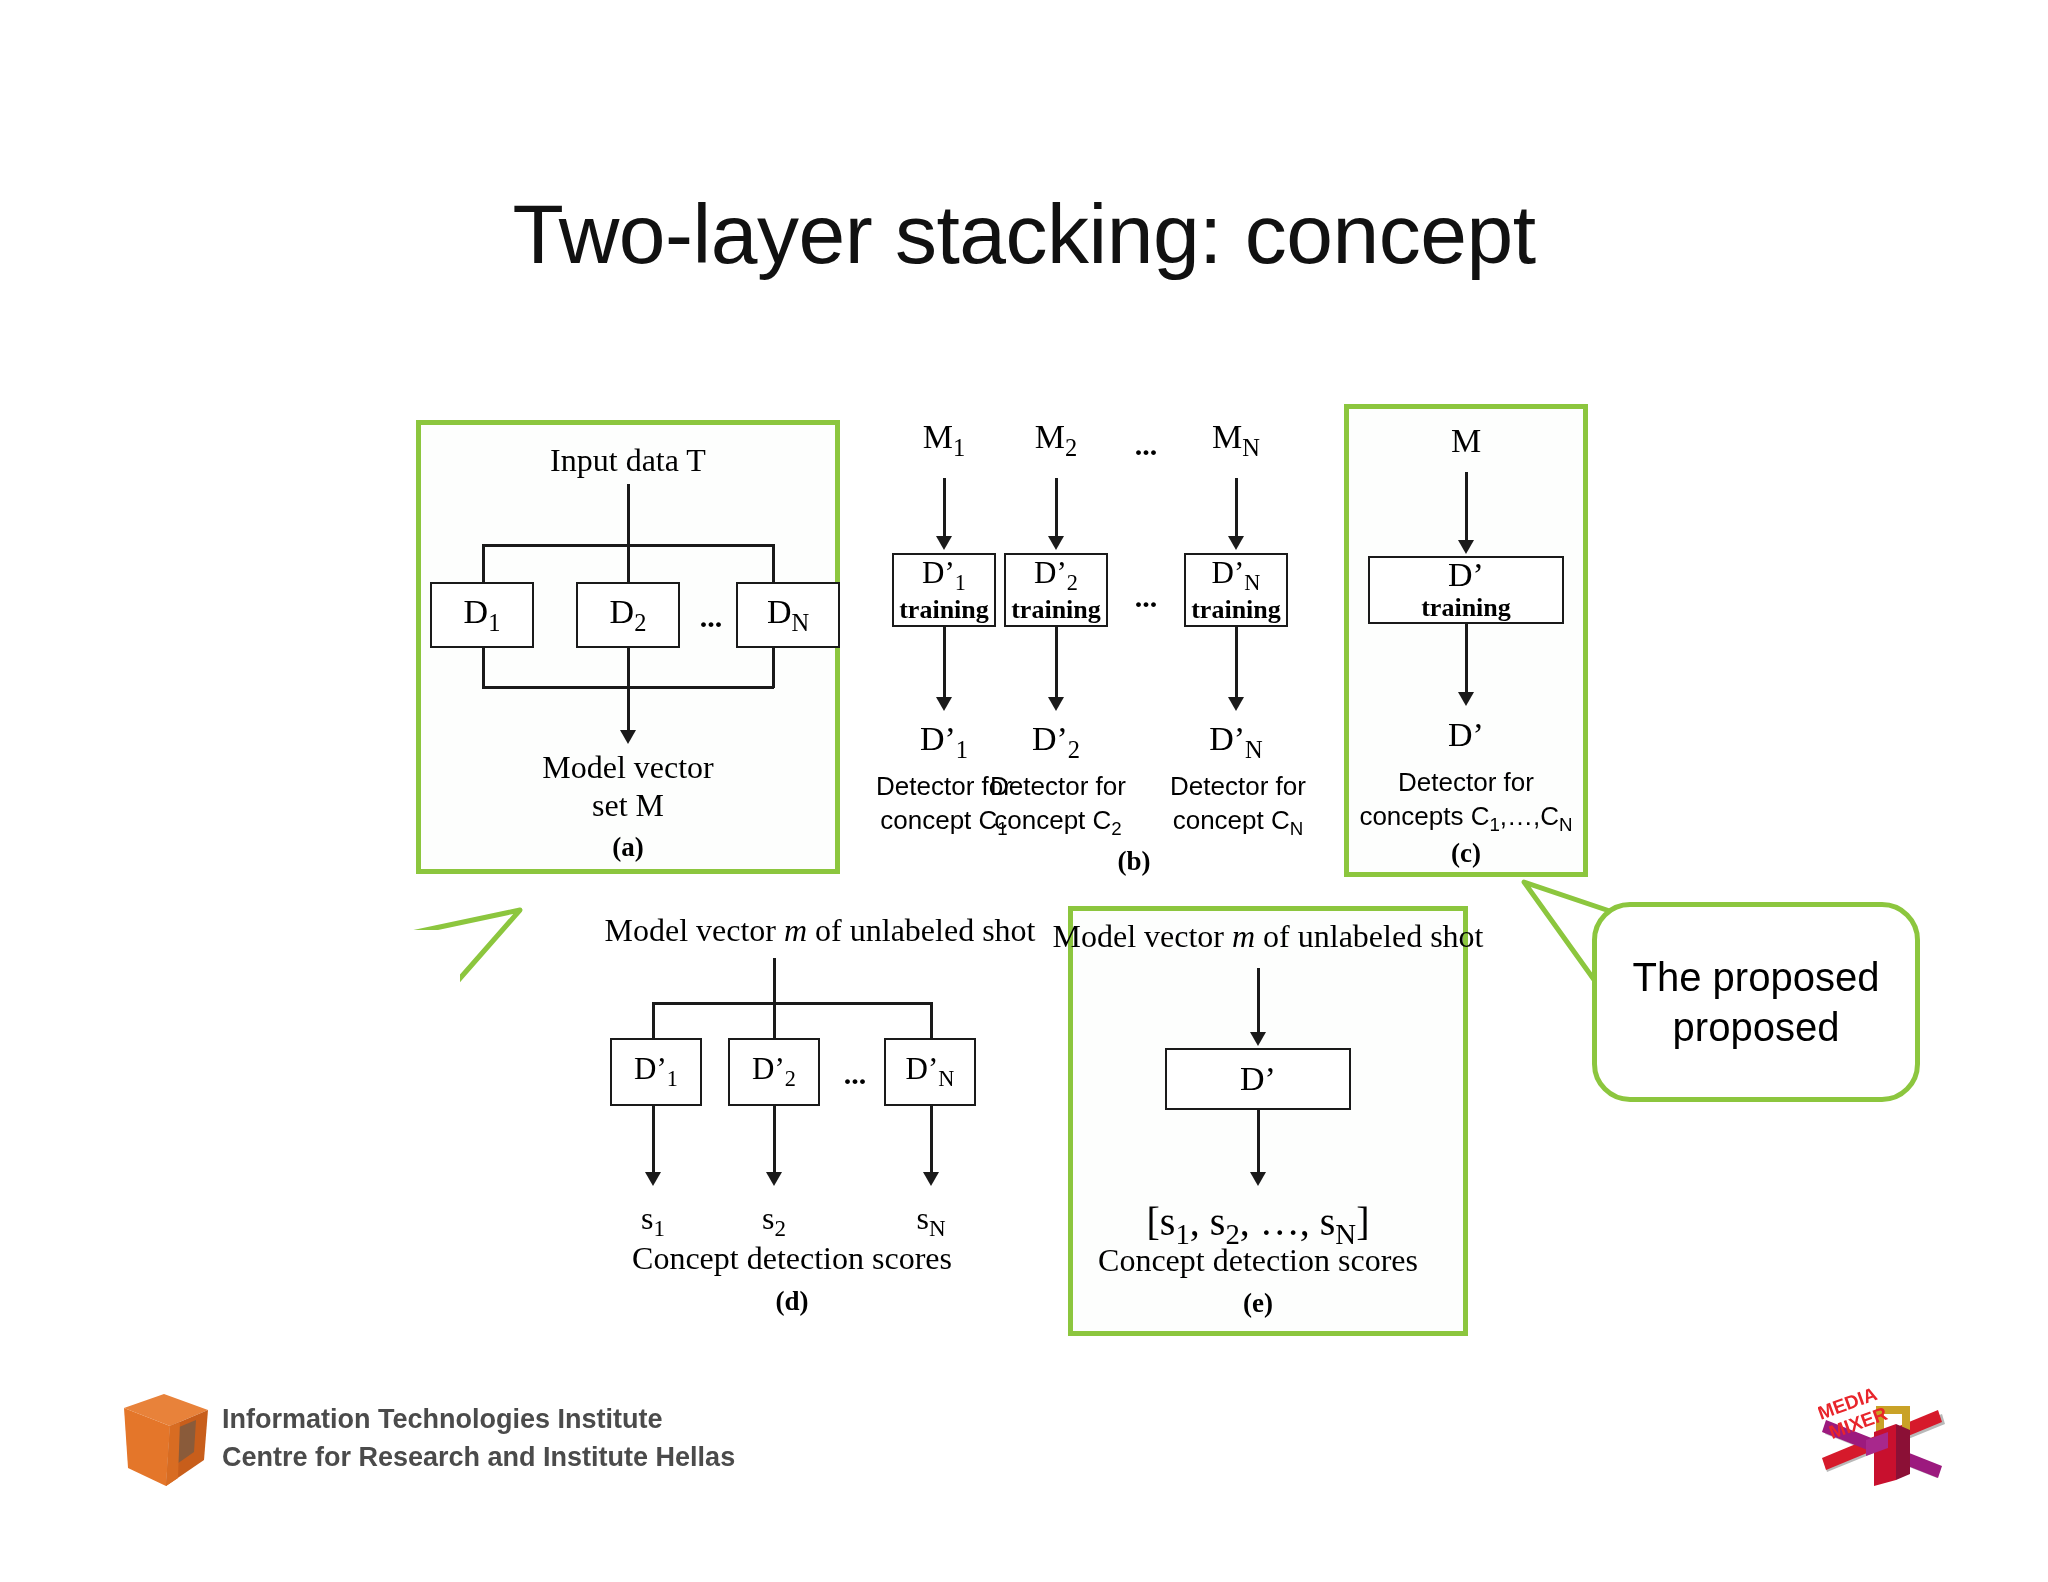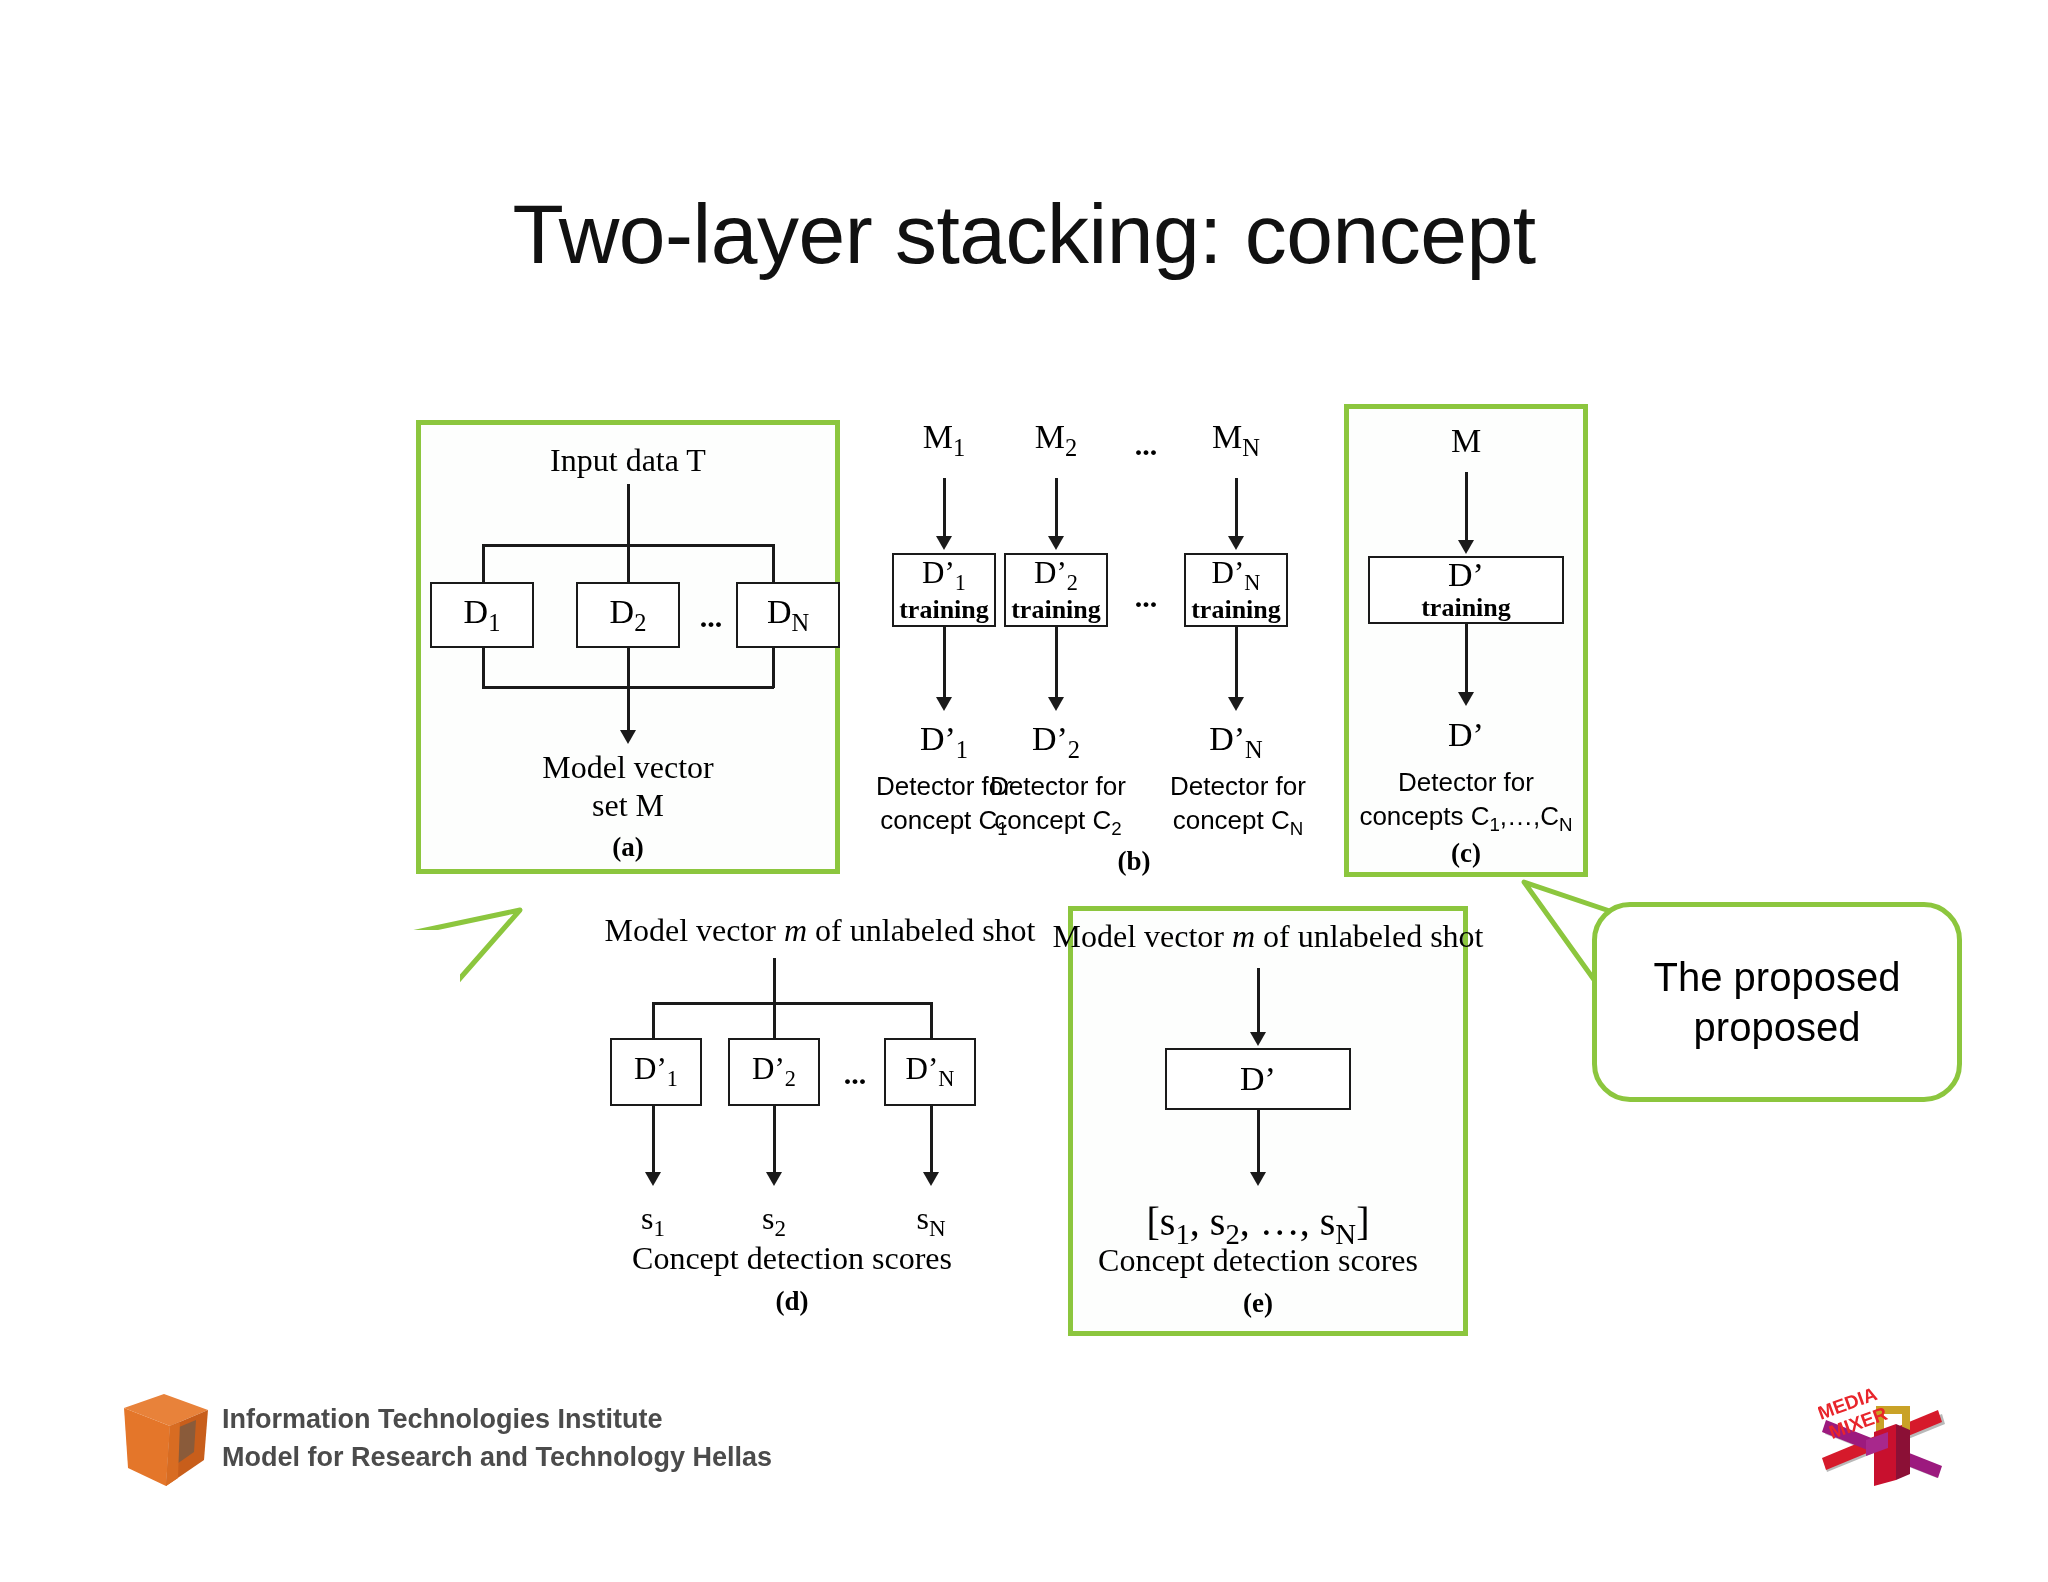--- a/index.html
+++ b/index.html
@@ -255,40 +255,40 @@
     <path d="M 240 38 L 372 10 L 300 92 Z" fill="#ffffff" stroke="#8CC63E" stroke-width="5" stroke-linejoin="round"></path>
     <rect x="232" y="30" width="80" height="70" fill="#ffffff" stroke="none"></rect>
   </svg>
 </div>
 
 <div class="callout" style="left:1500px;top:880px;width:470px;height:260px;">
   <svg width="470" height="260" viewBox="0 0 470 260">
     <path d="M 160 48 L 24 2 L 100 108 Z" fill="#ffffff" stroke="#8CC63E" stroke-width="5" stroke-linejoin="round"></path>
     <rect x="96" y="40" width="80" height="78" fill="#ffffff" stroke="none"></rect>
   </svg>
-  <div class="bubble" style="left:92px;top:22px;width:370px;height:200px;">
+  <div class="bubble" style="left:92px;top:22px;width:328px;height:200px;">
     <div>
       <div>The proposed</div>
       <div>proposed</div>
     </div>
   </div>
 </div>
 
 <div style="position:absolute;left:118px;top:1390px;width:96px;height:100px;">
   <svg width="96" height="100" viewBox="0 0 96 100">
     <polygon points="6,18 46,4 90,20 52,36" fill="#E8823A"></polygon>
     <polygon points="6,18 52,36 48,96 10,78" fill="#E4762A"></polygon>
     <polygon points="52,36 90,20 86,70 48,96" fill="#C85E1B"></polygon>
     <polygon points="54,40 78,30 76,62 56,76" fill="#8A5B3A"></polygon>
     <polygon points="52,36 62,32 60,88 48,96" fill="#D86C22"></polygon>
   </svg>
 </div>
 <div class="footer-text" style="left:222px;top:1400px;">
   <div>Information Technologies Institute</div>
-  <div>Model for Research and Technology Hellas</div>
+  <div>Centre for Research and Institute Hellas</div>
 </div>
 
 <div style="position:absolute;left:1818px;top:1388px;width:130px;height:110px;">
   <svg width="130" height="110" viewBox="0 0 130 110">
     <g>
       <polygon points="6,74 124,26 127,36 9,84" fill="#B9B9B9"></polygon>
       <polygon points="10,36 122,80 119,90 7,46" fill="#C6C6C6"></polygon>
       <polygon points="4,70 120,22 124,34 8,82" fill="#D61A2B"></polygon>
       <polygon points="8,32 124,78 120,90 4,44" fill="#9C1A7E"></polygon>
       <rect x="58" y="18" width="34" height="8" fill="#C9A227"></rect>

